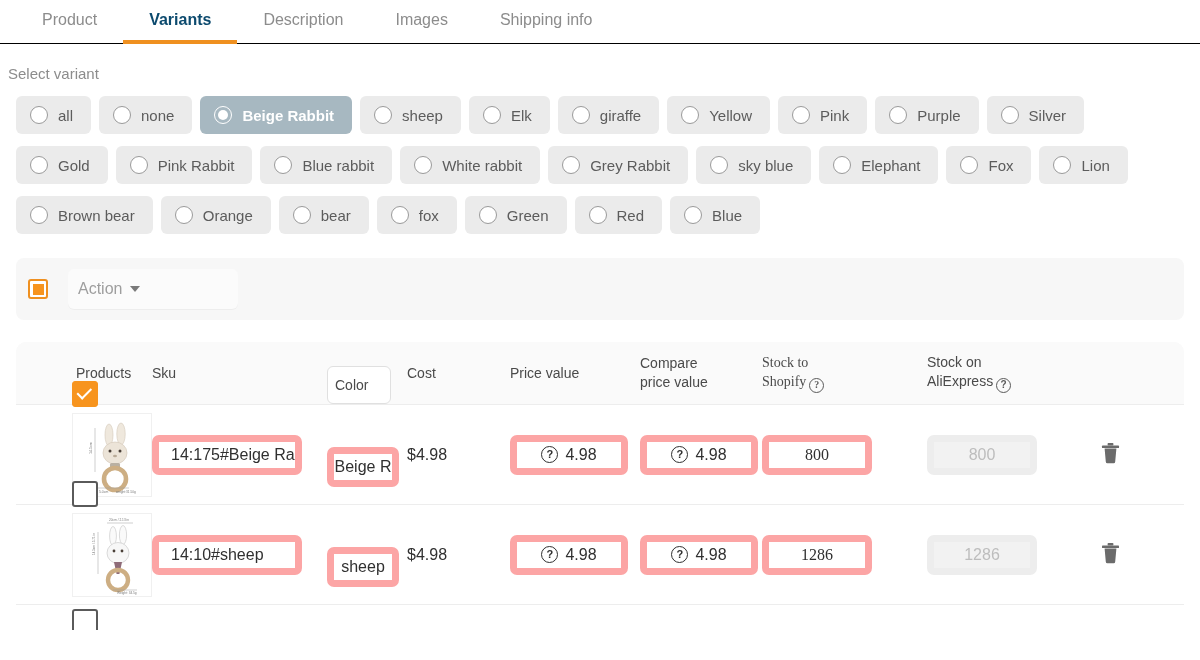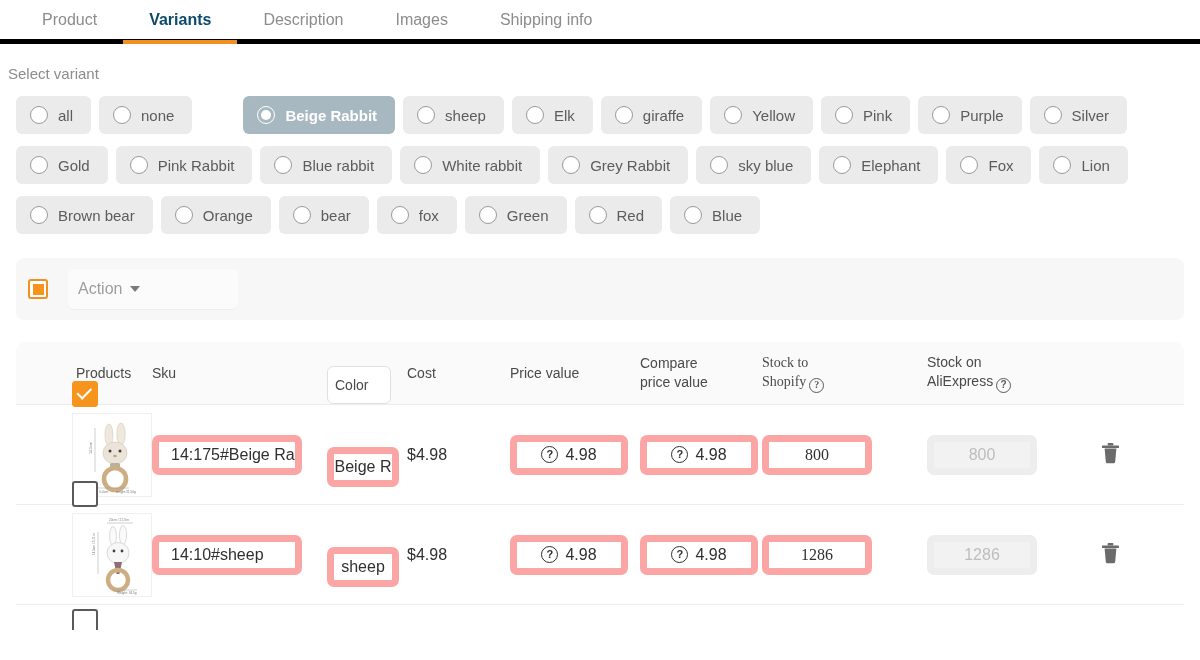--- a/index.html
+++ b/index.html
@@ -11,21 +11,21 @@
     overflow: hidden;
   }
 
   
   .tabbar {
     position: relative;
     height: 44px;
     display: flex;
     align-items: flex-start;
     padding-left: 16px;
-    border-bottom: 5px solid #000000;
+    border-bottom: 1px solid #000000;
     background: #fff;
   }
   .tab {
     position: relative;
     padding: 10px 26px 14px 26px;
     font-size: 16px;
     color: #8c8c8c;
     cursor: pointer;
     white-space: nowrap;
     line-height: 20px;
@@ -73,21 +73,20 @@
     border: 1px solid #9a9a9a;
     background: #fff;
     flex: 0 0 auto;
     display: block;
     position: relative;
   }
   .chip.selected {
     background: #a7b8c1;
     color: #ffffff;
     font-weight: 600;
-    margin-left: 43px;
   }
   .chip.selected .radio {
     border-color: #ffffff;
     background: #a7b8c1;
   }
   .chip.selected .radio::after {
     content: "";
     position: absolute;
     left: 3px; top: 3px;
     width: 10px; height: 10px;

